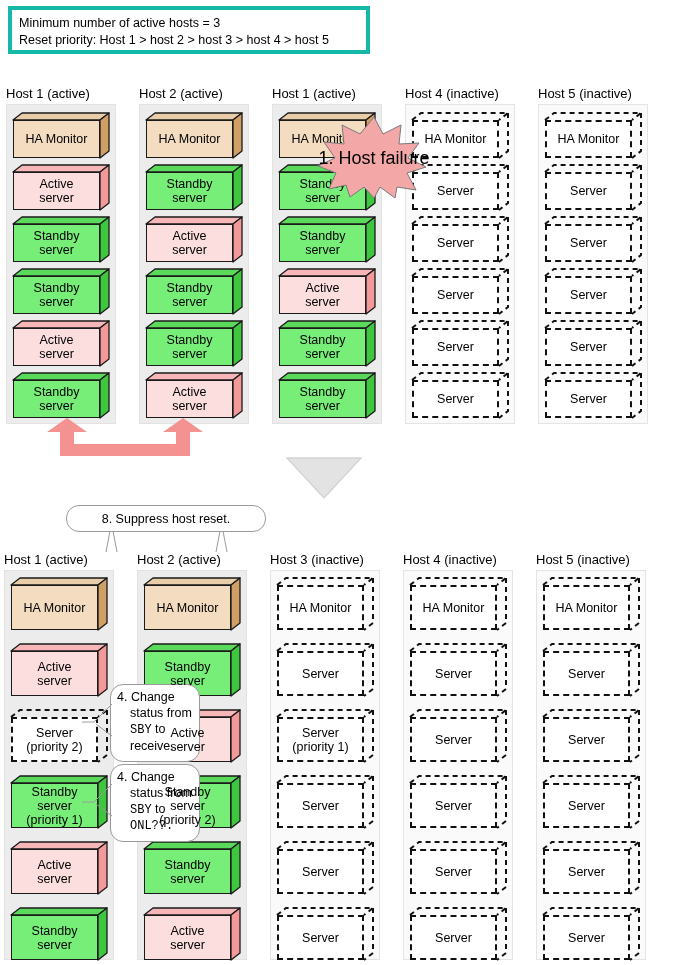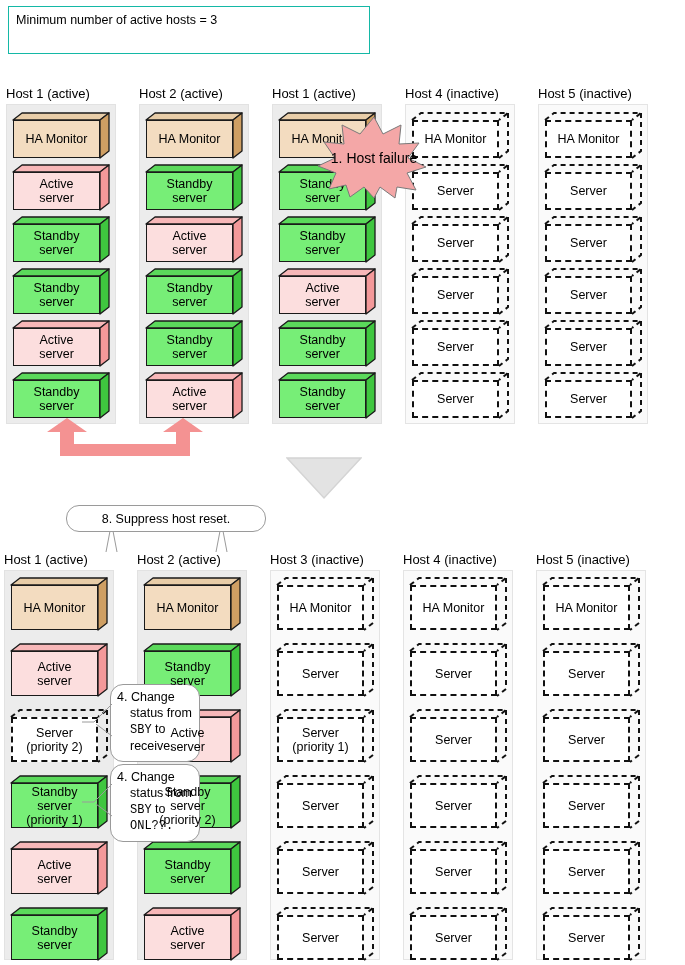--- a/index.html
+++ b/index.html
@@ -6,21 +6,21 @@
   body{
     width:685px;height:965px;position:relative;overflow:hidden;
     font-family:"Liberation Sans",sans-serif;
     color:#000;-webkit-font-smoothing:antialiased;
   }
   .abs{position:absolute;}
 
   
   #legend{
     left:8px;top:6px;width:362px;height:48px;
-    border:1px solid #14b8a6;background:#fff;
+    border:4px solid #14b8a6;background:#fff;
     padding:5px 7px;box-sizing:border-box;
     font-size:12.5px;line-height:17px;
   }
   #legend div{white-space:nowrap;}
 
   
   .host-title{
     font-size:13px;line-height:15px;white-space:nowrap;
   }
   .col{
@@ -53,36 +53,37 @@
   }
   .boxd svg{position:absolute;left:0;top:0;overflow:visible;}
 
   .lbl{position:relative;z-index:3;padding:0 2px;}
 
   
   #star{left:316px;top:115px;width:116px;height:85px;z-index:20;}
   #star .startxt{
     position:absolute;left:0;top:0;width:116px;height:85px;
     display:flex;align-items:center;justify-content:center;
-    text-align:right;font-size:14px;line-height:14px;
+    text-align:right;font-size:18px;line-height:14px;
   }
 
   
   .note{font-size:12.5px;line-height:16px;}
   .callout{
     border:1px solid #9a9a9a;border-radius:13px;background:#fff;
     box-sizing:border-box;font-size:12.5px;line-height:16px;
   }
   .mono{font-family:"Liberation Mono",monospace;font-size:12px;}
 </style>
 </head>
 <body>
 
 <div class="abs" id="legend">
   <div>Minimum number of active hosts = 3</div>
+  <div>Reset priority: Host 1 &gt; host 2 &gt; host 3 &gt; host 4 &gt; host 5</div>
 </div>
 
 <div id="top-section">
     <div class="abs host-title" style="left: 6px; top: 86px;">Host 1 (active)</div>
     <div class="abs col" style="left: 6px; top: 104px; width: 110px; height: 320px;"></div>
     <div class="box3d" style="left: 13px; top: 113px; width: 96px; height: 45px;">
       <svg width="96" height="45">
         <polygon points="0,7 9,0 96,0 87,7" fill="#e8cda8" stroke="#1a1a1a" stroke-width="1.3" stroke-linejoin="round"></polygon>
         <polygon points="87,7 96,0 96,38 87,45" fill="#cf9f63" stroke="#1a1a1a" stroke-width="1.3" stroke-linejoin="round"></polygon>
       </svg>

